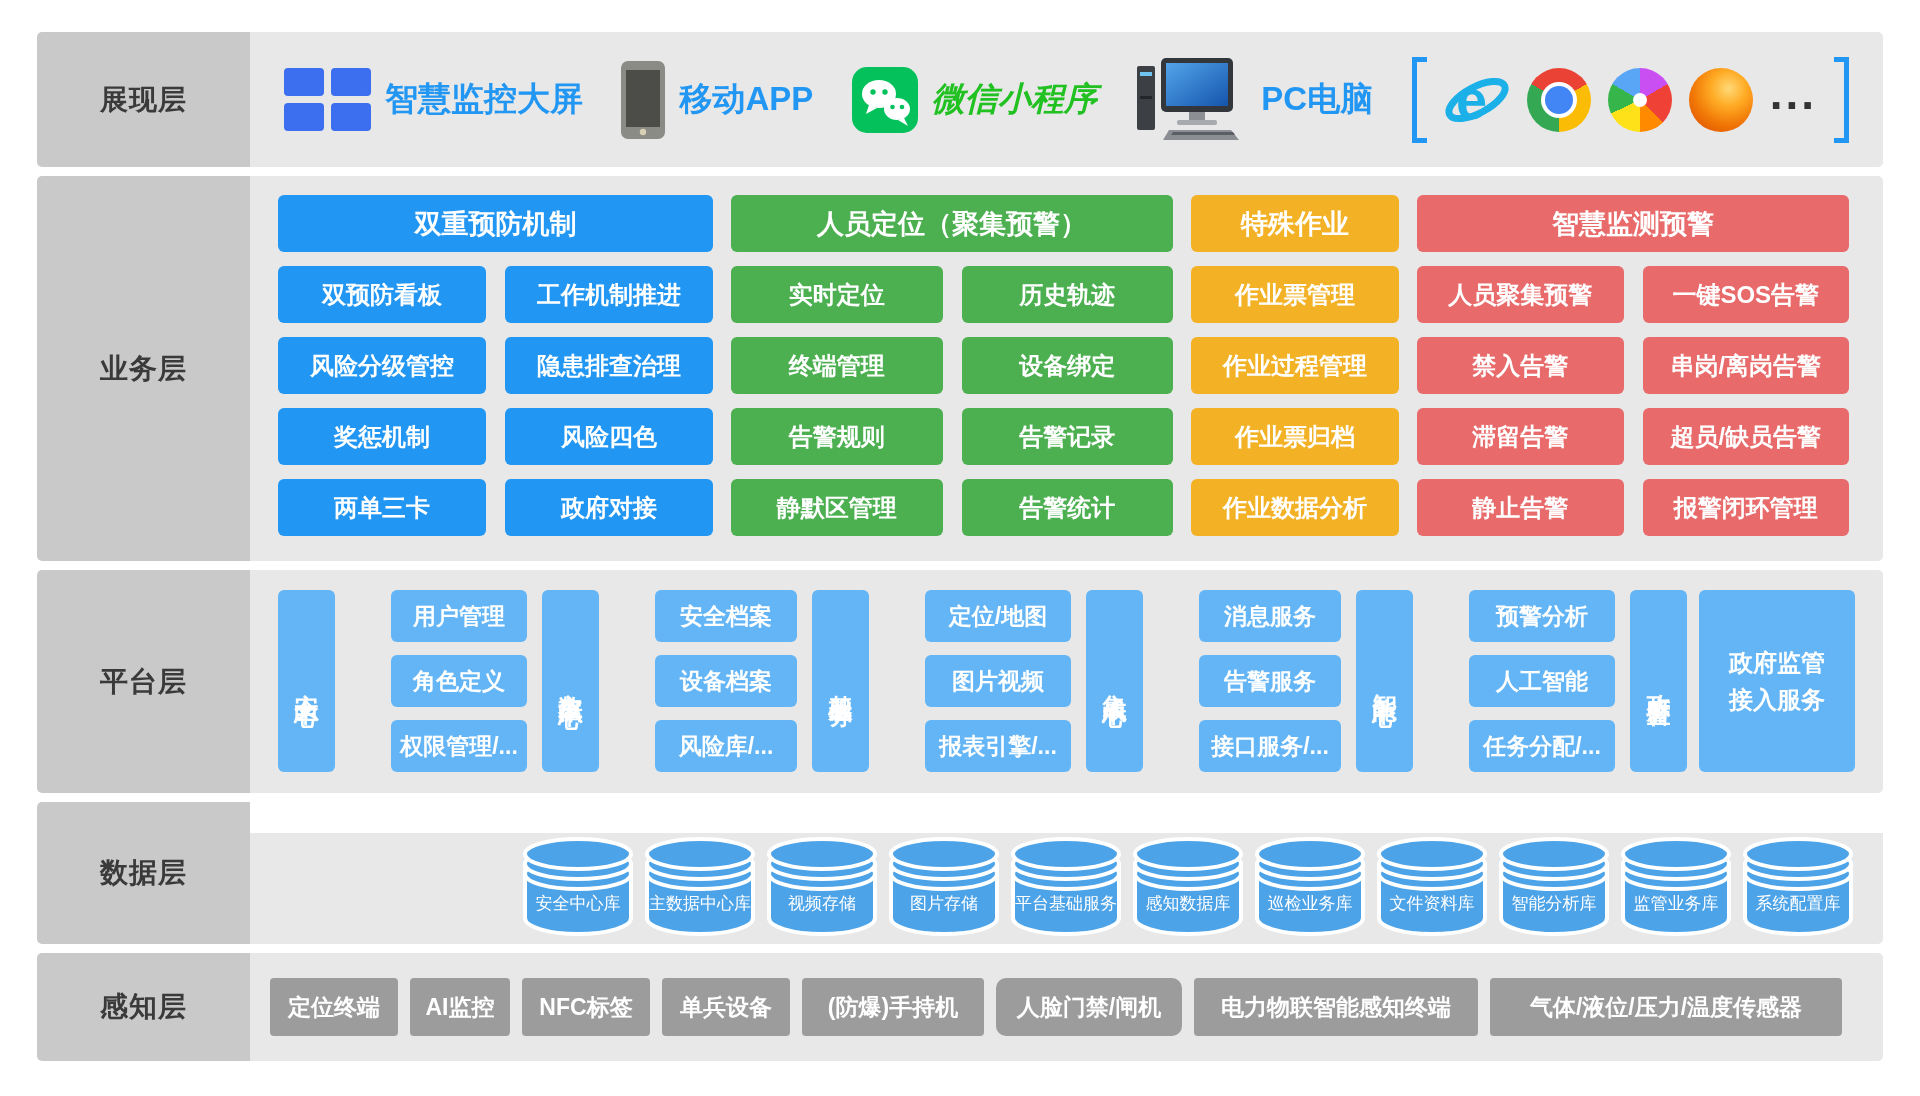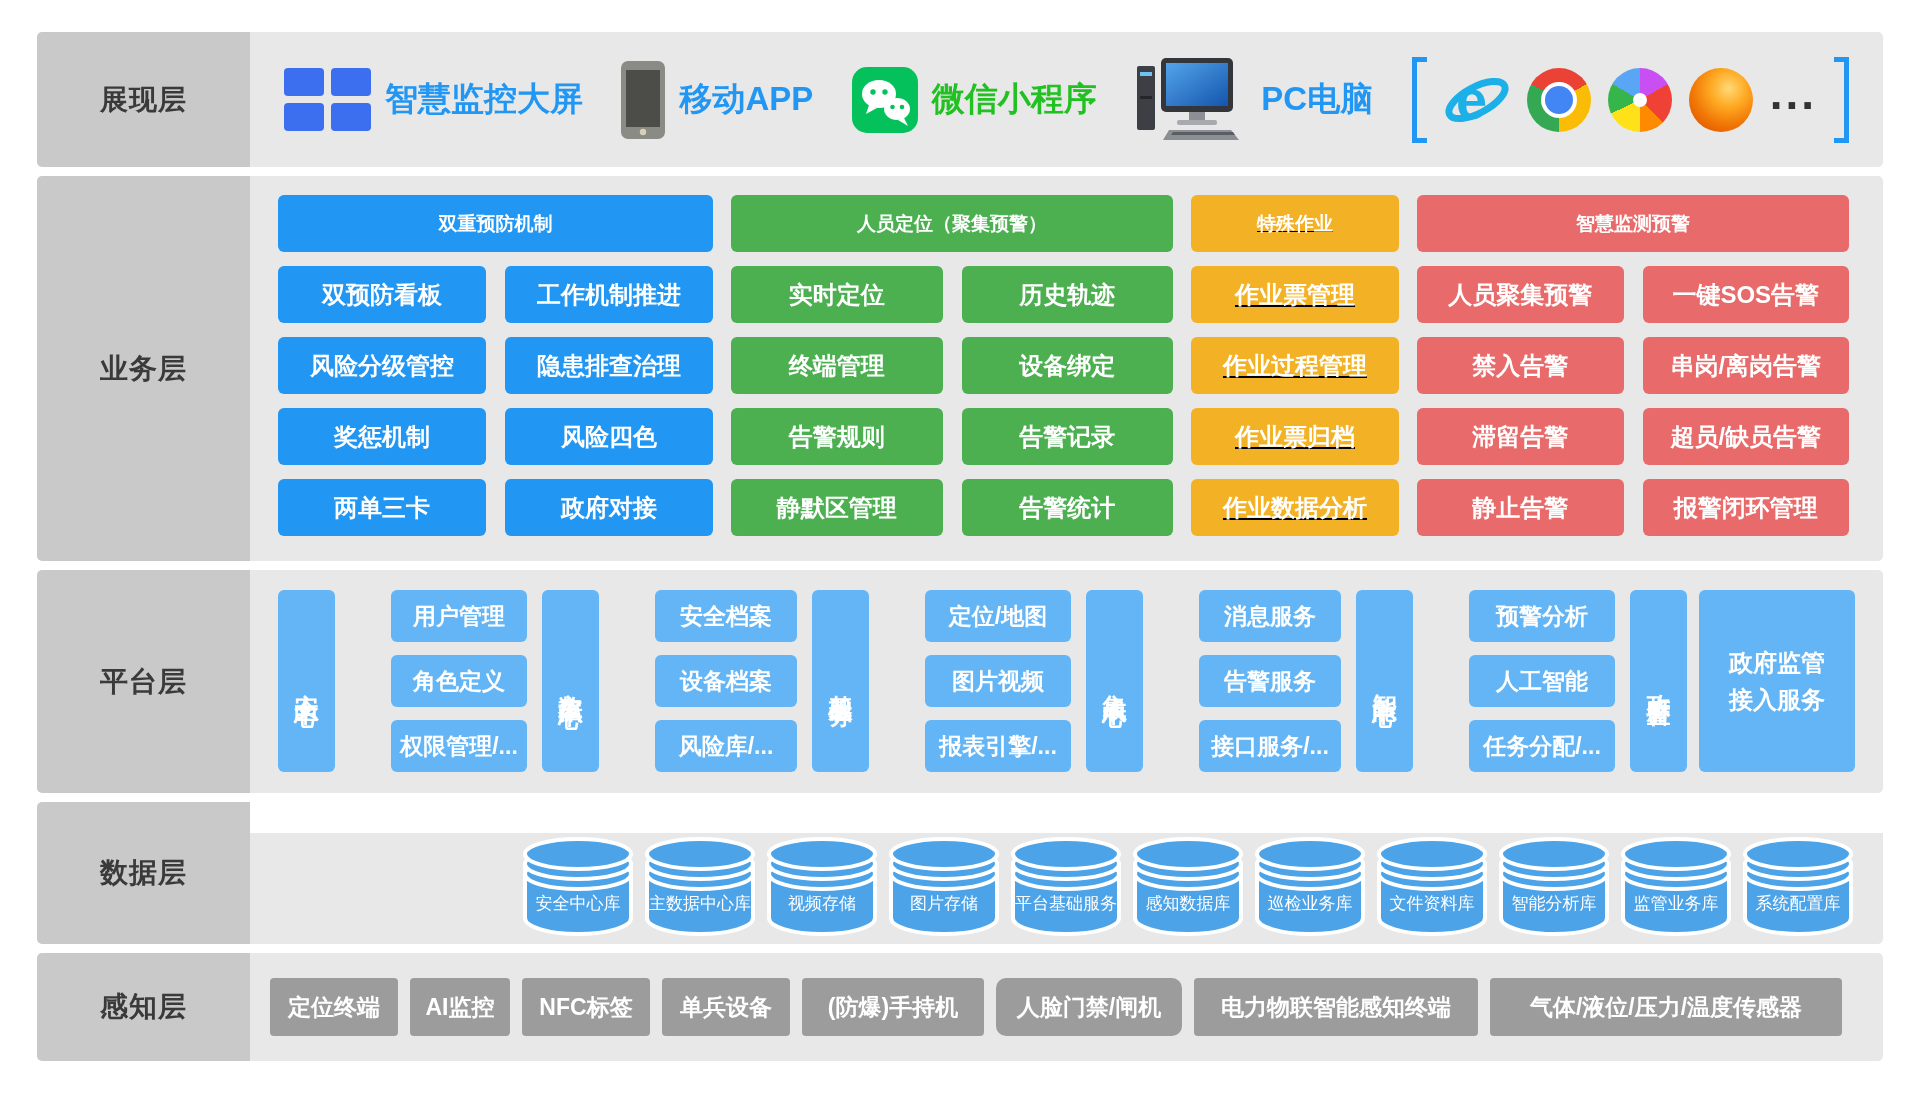--- a/index.html
+++ b/index.html
@@ -10,42 +10,42 @@
   .row { display:flex; border-radius:5px; overflow:hidden; flex:0 0 auto; }
   .label { width:213px; flex:0 0 213px; background:var(--gray_label); display:flex; align-items:center; justify-content:center;
     font-size:28px; font-weight:700; color:var(--text_dark); letter-spacing:1px; }
   .content { flex:1 1 auto; background:var(--row_bg); position:relative; }
 
   
   .pres { display:flex; align-items:center; justify-content:space-between; padding:0 34px; }
   .p-item { display:flex; align-items:center; gap:14px; }
   .p-text { font-size:33px; font-weight:700; }
   .p-text.blue { color:var(--brand_blue); }
-  .p-text.green { color:var(--wechat_green); }
+  .p-text.green { color:var(--wechat_green);font-style:italic; }
   .ic-dash { display:grid; grid-template-columns:40px 40px; grid-template-rows:28px 28px; gap:7px; }
   .ic-dash i { background:var(--dash_icon); border-radius:4px; display:block; }
   .browsers { display:flex; align-items:center; gap:17px; }
   .bracket { width:15px; height:86px; flex:0 0 15px; }
   .bracket.left  { border-left:5px solid var(--brand_blue); border-top:5px solid var(--brand_blue); border-bottom:5px solid var(--brand_blue); }
   .bracket.right { border-right:5px solid var(--brand_blue); border-top:5px solid var(--brand_blue); border-bottom:5px solid var(--brand_blue); }
   .br { width:64px; height:64px; border-radius:50%; position:relative; flex:0 0 64px; }
   .chrome { background:conic-gradient(from -60deg,#ea4335 0 120deg,#fbbc05 0 240deg,#34a853 0 360deg); }
   .chrome b { position:absolute; left:50%; top:50%; width:36px; height:36px; margin:-18px 0 0 -18px; background:#fff; border-radius:50%; }
   .chrome b i { position:absolute; left:50%; top:50%; width:28px; height:28px; margin:-14px 0 0 -14px; background:#4285f4; border-radius:50%; display:block; }
   .wheel { background:conic-gradient(from 0deg,#c94ff2 0 60deg,#ef4136 0 135deg,#ff8a00 0 180deg,#ffe11a 0 245deg,#35b54a 0 300deg,#58a6f5 0 360deg); }
   .wheel b { position:absolute; left:50%; top:50%; width:14px; height:14px; margin:-7px 0 0 -7px; background:#fff; border-radius:50%; }
   .firefox { background:radial-gradient(circle at 62% 32%,#ffd978 0%,#ffab24 30%,#f07605 62%,#e35c03 82%,#cf4d06 100%); }
   .dots { font-size:46px; font-weight:800; color:#333; letter-spacing:3px; line-height:40px; padding-bottom:14px; }
 
   
   .biz { display:flex; gap:18px; padding:19px 28px; }
   .bgroup { display:flex; flex-direction:column; gap:14px; }
-  .bgroup.w0 { width:435px; } .bgroup.w1 { width:442px; } .bgroup.w2 { width:208px;text-decoration:underline; } .bgroup.w3 { width:432px; }
+  .bgroup.w0 { width:435px; } .bgroup.w1 { width:442px; } .bgroup.w2 { width:208px; } .bgroup.w3 { width:432px; }
   .bheader { height:57px; border-radius:6px; display:flex; align-items:center; justify-content:center;
-    color:#fff; font-size:19px; font-weight:700; }
+    color:#fff; font-size:27px; font-weight:700; }
   .brow { display:flex; gap:19px; height:57px; }
   .cell { flex:1; border-radius:6px; display:flex; align-items:center; justify-content:center;
     color:#fff; font-size:24px; font-weight:700; }
   .c-blue { background:var(--blue); } .c-green { background:var(--green); }
   .c-yellow { background:var(--yellow); } .c-red { background:var(--red); }
 
   
   .plat { display:flex; gap:15px; padding:20px 28px; }
   .pgroup { display:flex; gap:12px; height:182px; }
   .ptab { width:57px; flex:0 0 57px; background:var(--lightblue); border-radius:6px; color:#fff;

